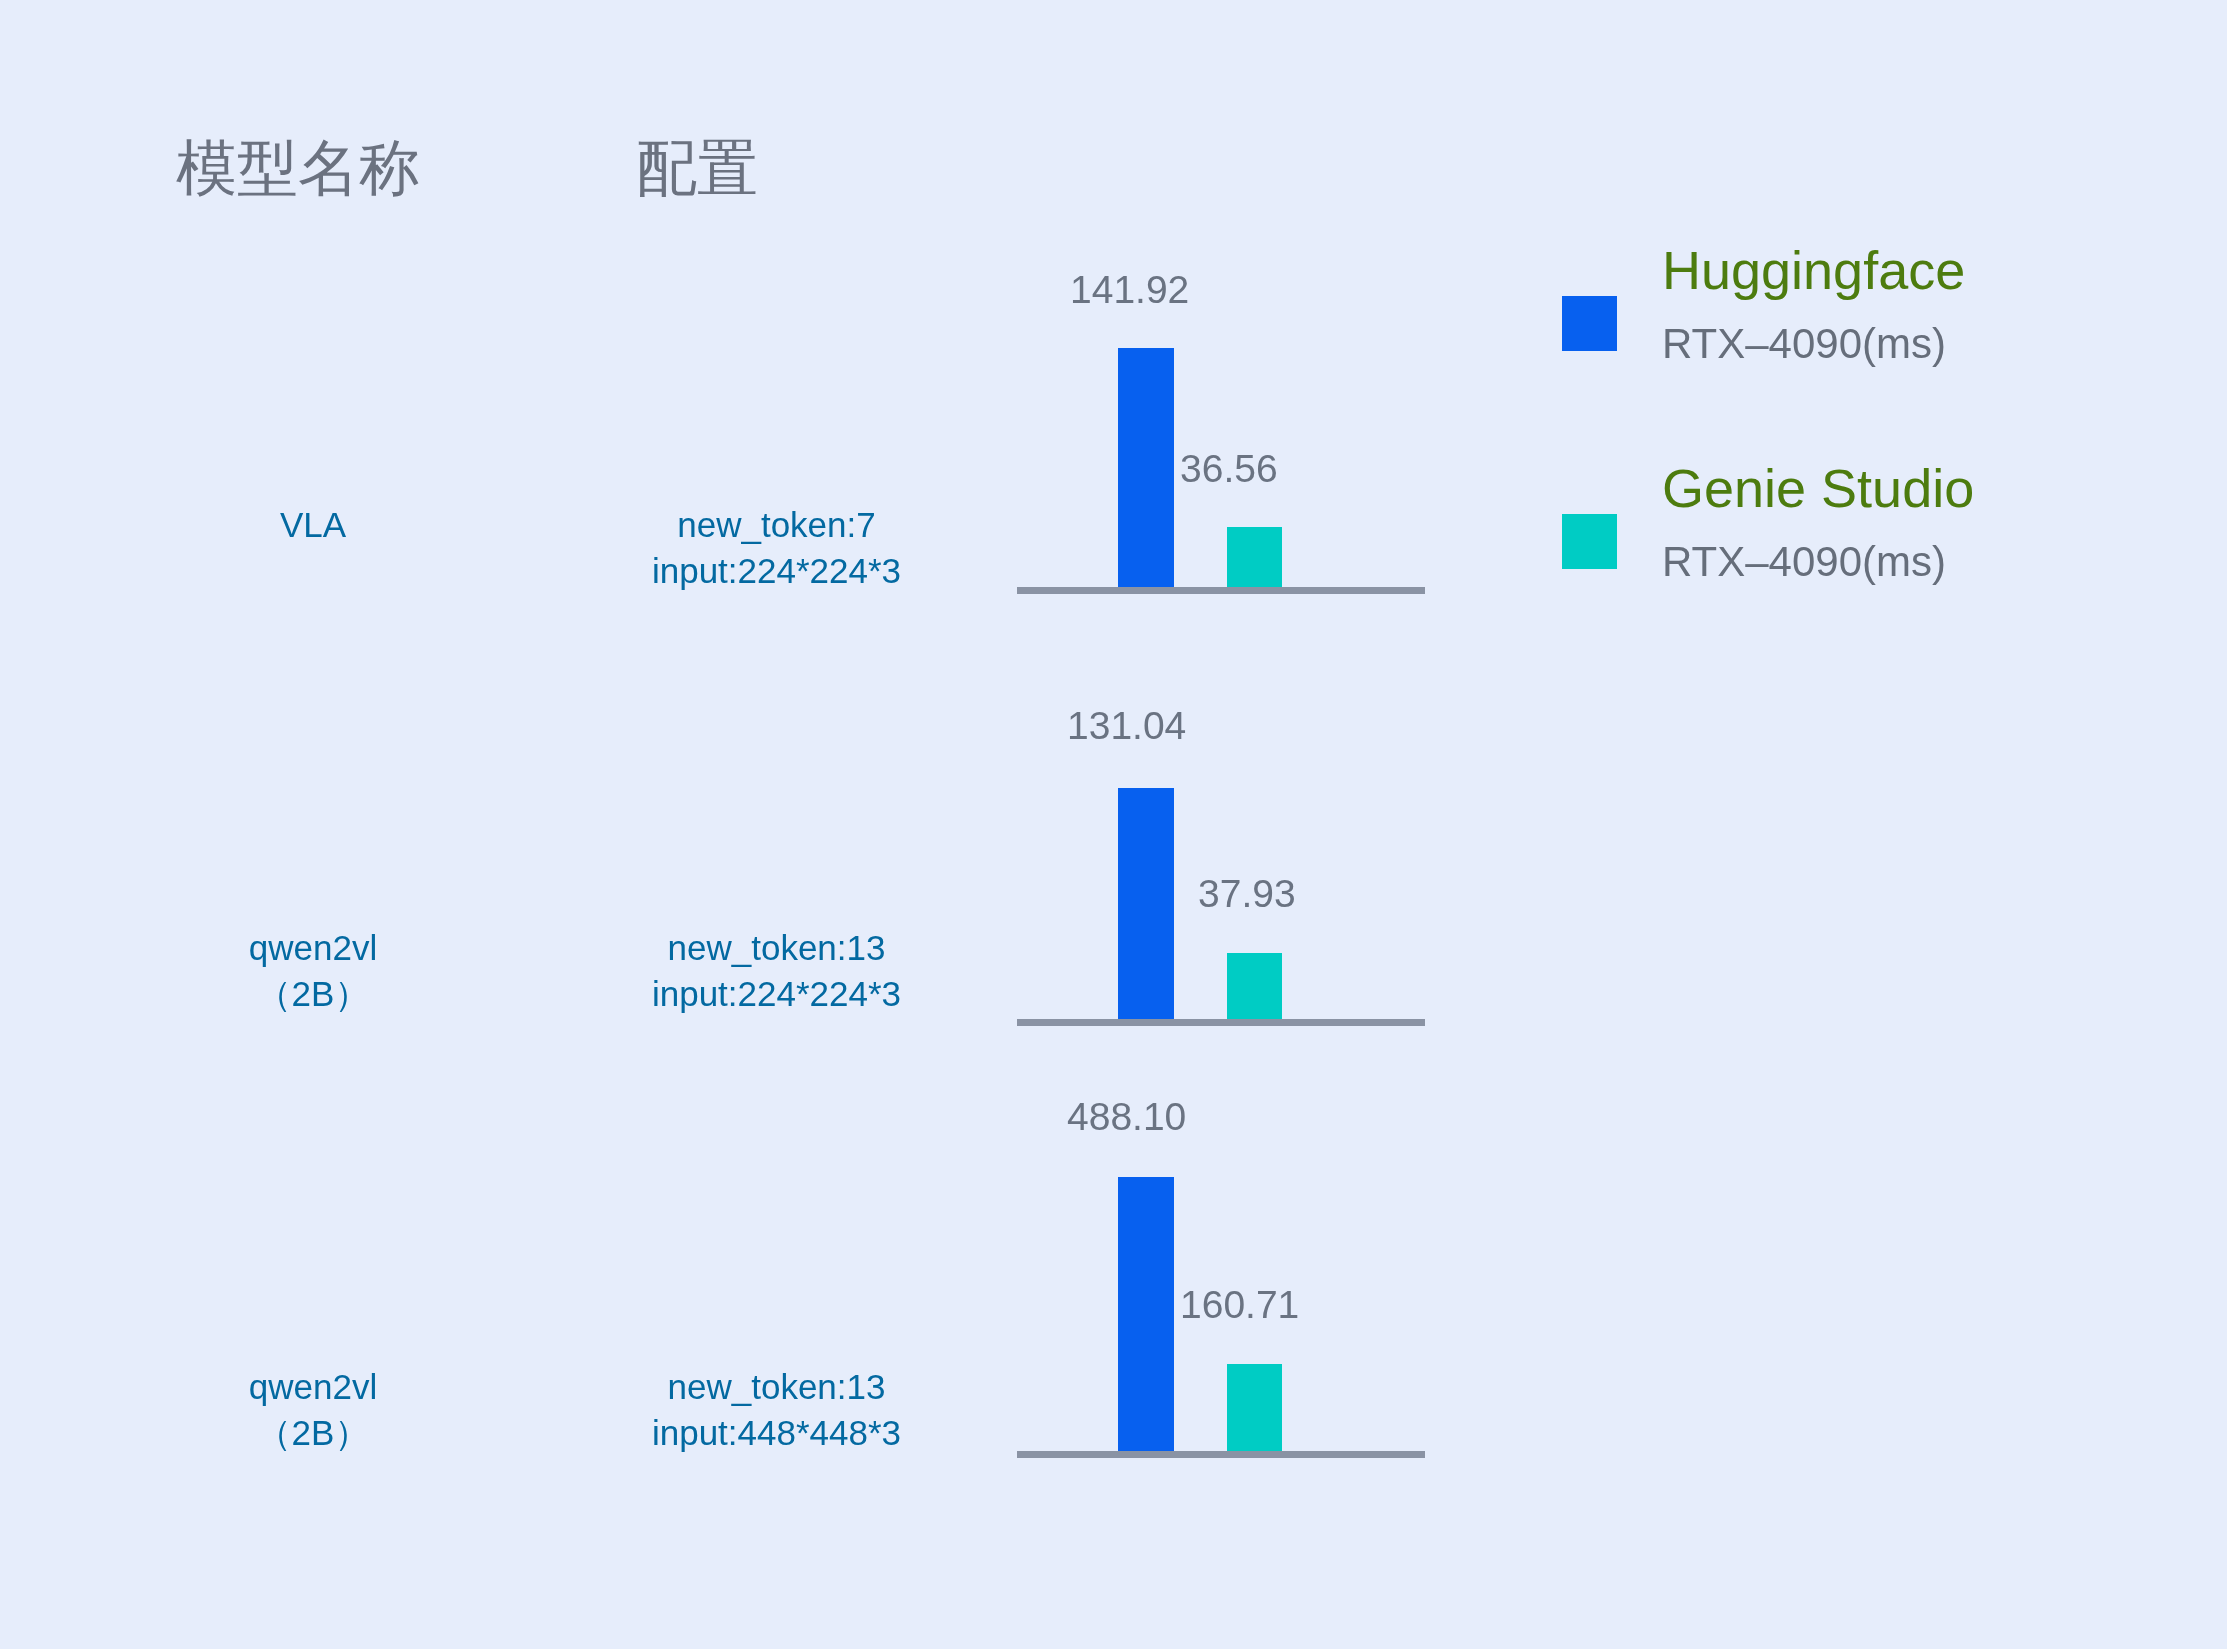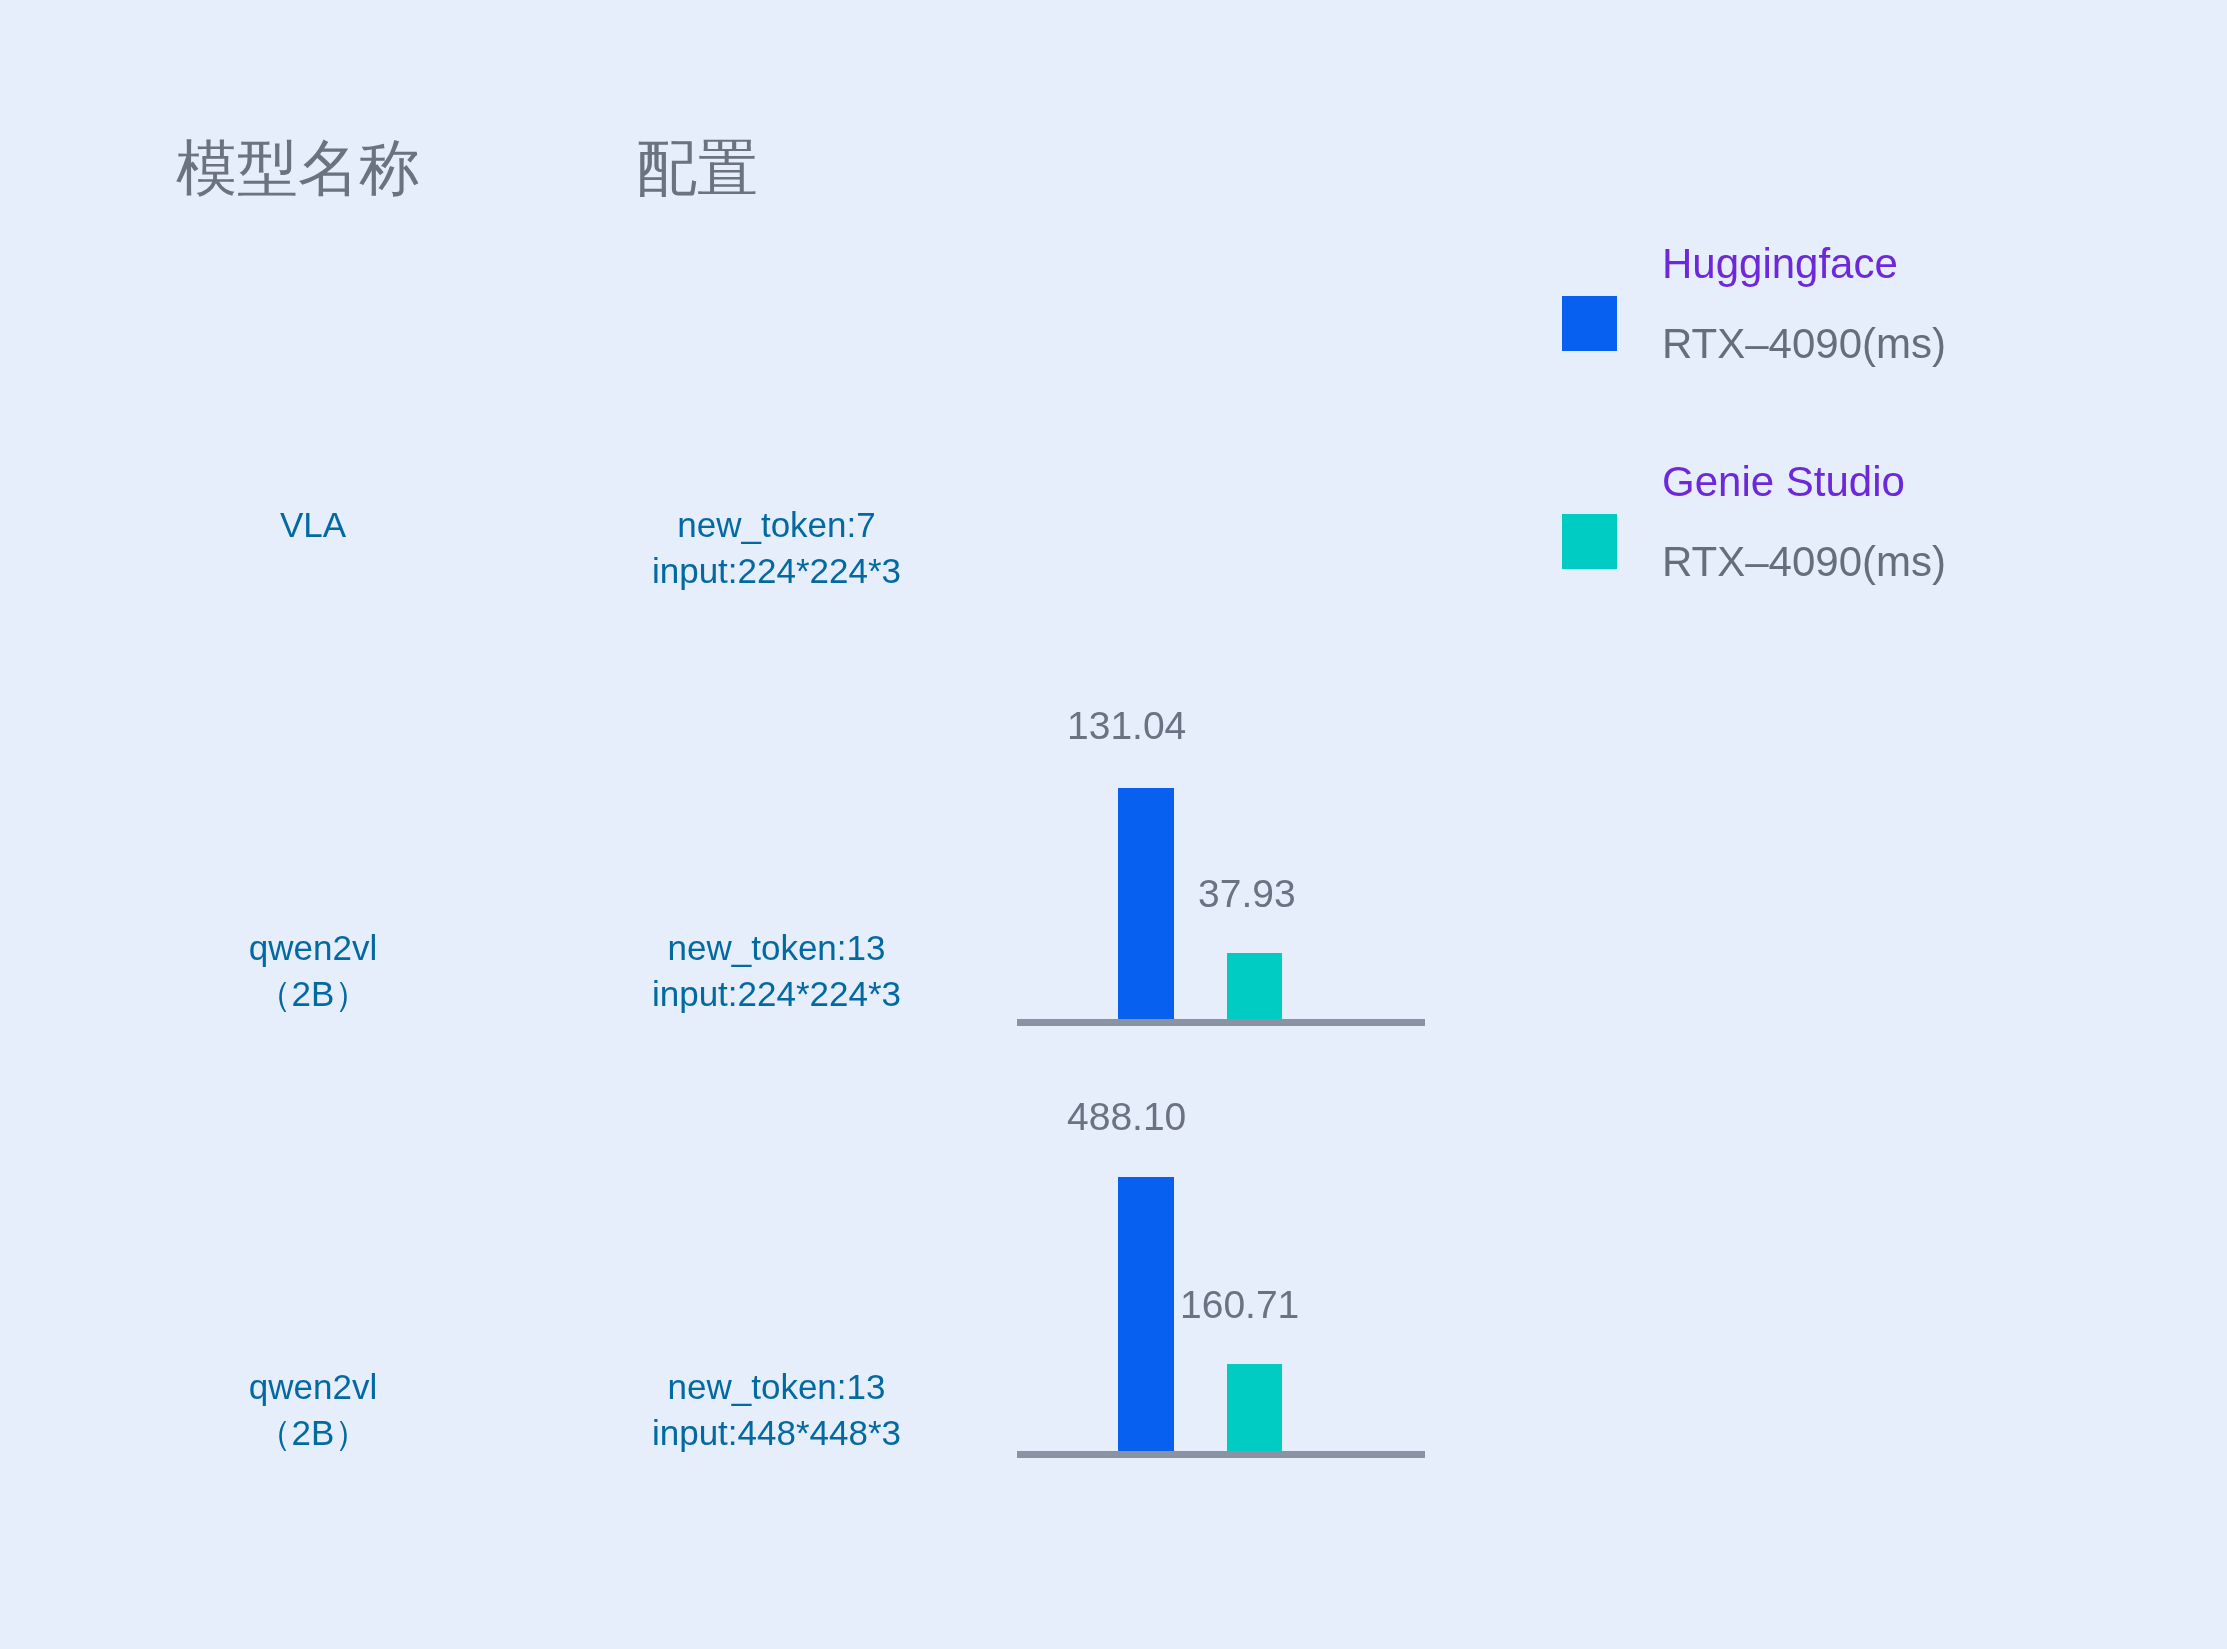--- a/index.html
+++ b/index.html
@@ -60,22 +60,22 @@
   }
 
   
   #legend{position:absolute;left:1548px;top:235px;width:564px;}
   .legend-item{position:absolute;left:0;width:564px;}
   .legend-swatch{position:absolute;left:14px;width:55px;height:55px;}
   .legend-swatch.blue{background:#0760EF;}
   .legend-swatch.teal{background:#00CCC4;}
   .legend-name{
     position:absolute;left:114px;
-    color:#6d28d9;
-    font-size:42px;line-height:1;
+    color:#4d7c0f;
+    font-size:54px;line-height:1;
     white-space:nowrap;font-weight:400;
   }
   .legend-sub{
     position:absolute;left:114px;
     color:#666E7B;
     font-size:42px;line-height:1;
     white-space:nowrap;font-weight:400;
   }
 </style>
 </head>
@@ -85,20 +85,27 @@
 
   <div class="col-header" id="hdr-model">模型名称</div>
   <div class="col-header" id="hdr-config">配置</div>
 
   <div class="row-label col-model" id="lbl-model-0" style="top: 502px;">
     <span>VLA</span>
   </div>
   <div class="row-label col-config" id="lbl-config-0" style="top: 502px;">
     <span>new_token:7</span>
     <span class="l2">input:224*224*3</span>
+  </div>
+  <div class="chart-row" id="chart-0" style="top: 259px; height: 359px;">
+    <div class="bar-value" id="v-hf-0" style="left: 59px; top: 11px;">141.92</div>
+    <div class="bar-value" id="v-gs-0" style="left: 169px; top: 190px;">36.56</div>
+    <div class="bar blue" id="bar-hf-0" style="left: 107px; width: 56px; top: 89px; height: 239px;"></div>
+    <div class="bar teal" id="bar-gs-0" style="left: 216px; width: 55px; top: 268px; height: 60px;"></div>
+    <div class="baseline" id="base-0" style="top: 328px;"></div>
   </div>
 
   <div class="row-label col-model" id="lbl-model-1" style="top: 925px;">
     <span>qwen2vl</span>
     <span class="l2">（2B）</span>
   </div>
   <div class="row-label col-config" id="lbl-config-1" style="top: 925px;">
     <span>new_token:13</span>
     <span class="l2">input:224*224*3</span>
   </div>

